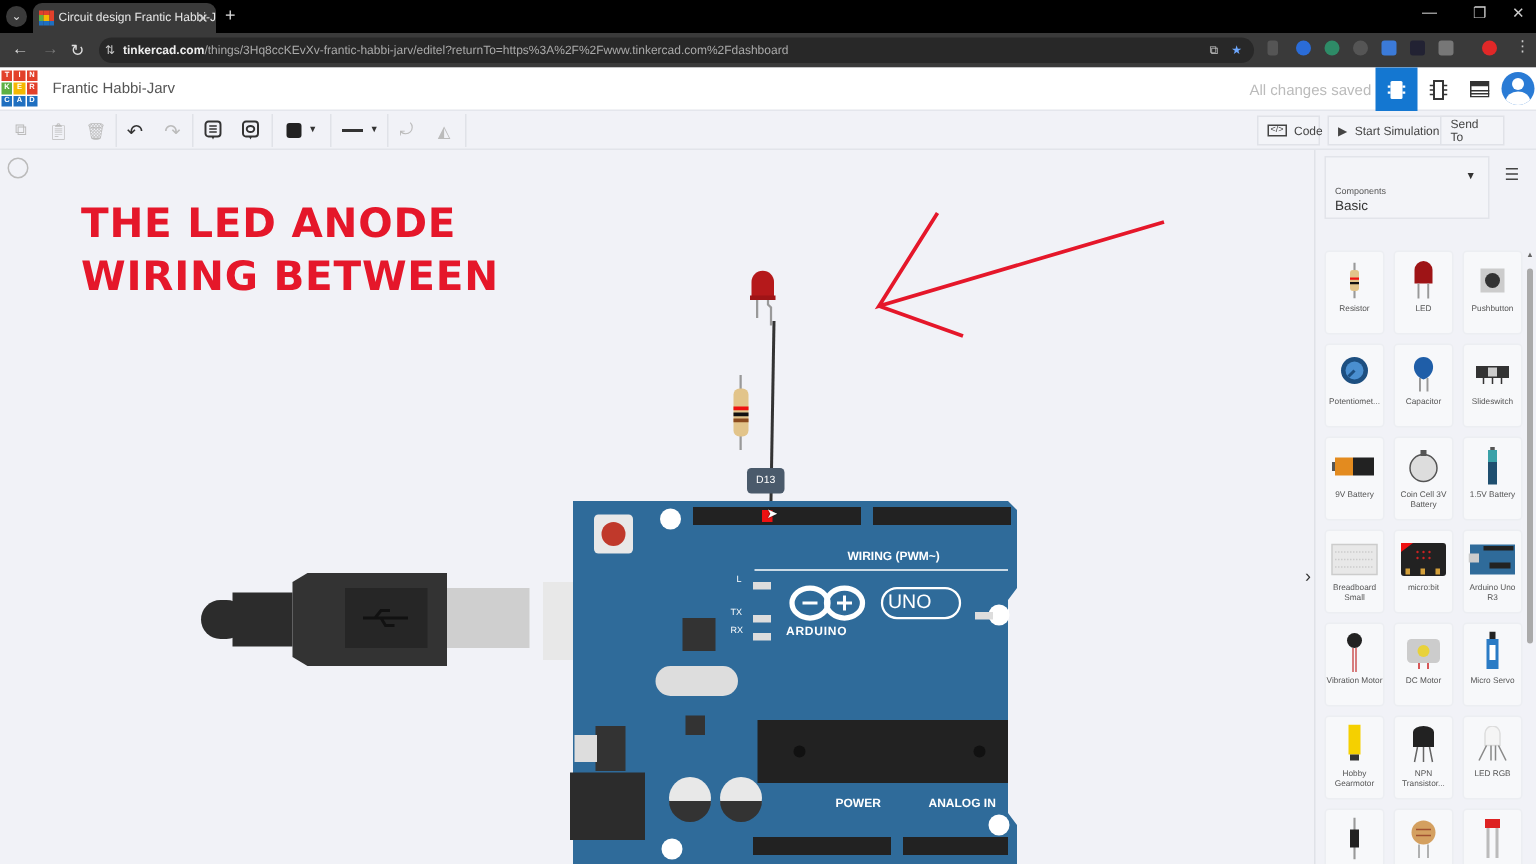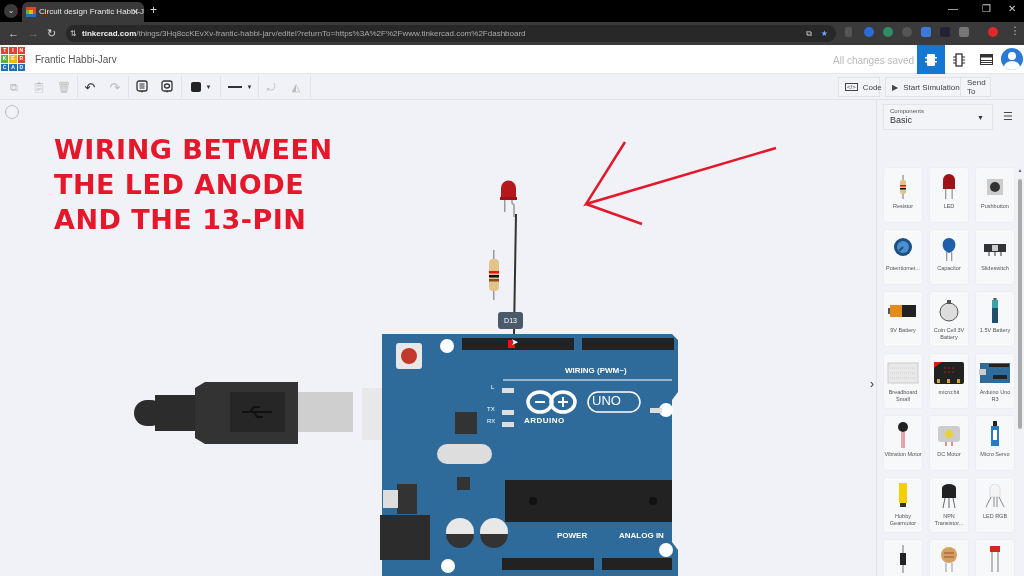--- a/index.html
+++ b/index.html
@@ -31,21 +31,21 @@
 .avatar:after{content:"";position:absolute;left:3px;top:13px;width:16px;height:12px;border-radius:50%;background:#fff}
 .toolbar{position:absolute;left:0;top:29px;width:1024px;height:26px;background:#f1f2f7;border-bottom:1px solid #e2e4ea}
 .tb{position:absolute;top:4px;height:18px;display:flex;align-items:center;justify-content:center;font-size:11px;color:#bbb}
 .tb.dark{color:#333}
 .tbsep{position:absolute;top:2px;width:1px;height:22px;background:#e0e2e8}
 .rbtn{position:absolute;top:3px;height:20px;border:1px solid #e0e2e8;background:#f3f4f8;font-size:8px;color:#444;display:flex;align-items:center;padding:0 6px;gap:5px}
 .canvas{position:absolute;left:0;top:55px;width:876px;height:476px;background:#f1f2f7;overflow:hidden}
 .fit-btn{position:absolute;left:5px;top:5px;width:14px;height:14px;border-radius:50%;border:1px solid #bbb}
 .annot{position:absolute;left:54px;top:32px;font-family:"DejaVu Sans",sans-serif;font-weight:bold;color:#e5172a;font-size:27px;line-height:35px;letter-spacing:0.5px}
 .sidebar{position:absolute;left:876px;top:55px;width:148px;height:476px;background:#f1f2f7;border-left:1px solid #e0e2e8}
-.comp-select{position:absolute;left:6px;top:4px;width:110px;height:26px;border:1px solid #e2e4ea;background:#f3f4f8;padding:3px 6px}
+.comp-select{position:absolute;left:6px;top:4px;width:110px;height:26px;border:1px solid #e2e4ea;background:#f3f4f8;padding:20px 6px}
 .comp-select .lbl{font-size:6px;color:#555}
 .comp-select .val{font-size:9px;color:#333;margin-top:1px}
 .comp-select .caret{position:absolute;right:8px;top:9px;font-size:7px;color:#333}
 .listview{position:absolute;left:126px;top:10px;font-size:11px;color:#444}
 .search{position:absolute;left:6px;top:39px;width:134px;height:20px;background:#fff;border:1px solid #e4e6ec;font-size:8px;color:#888;padding:5px 5px}
 .search .mag{position:absolute;right:5px;top:2px;font-size:10px;color:#aaa}
 .grid{position:absolute;left:6px;top:67px;width:134px;display:grid;grid-template-columns:repeat(3,40px);column-gap:6px;row-gap:6px}
 .card{height:56px;background:#f7f8fa;border:1px solid #eceef2;border-radius:3px;position:relative}
 .card .ic{position:absolute;left:0;right:0;top:4px;height:30px;display:flex;align-items:center;justify-content:center}
 .card .nm{position:absolute;left:0;right:0;top:35px;text-align:center;font-size:5.5px;color:#555;line-height:7px}
@@ -177,31 +177,30 @@
     <div class="tbsep" style="left:310px"></div>
 
     <div class="rbtn" style="left:838px;width:42px">
       <span style="border:1px solid #444;font-size:6px;padding:0 1px">&lt;/&gt;</span>
       <span>Code</span>
     </div>
     <div class="rbtn" style="left:885px;width:84px">
       <span>▶</span>
       <span>Start Simulation</span>
     </div>
-    <div class="rbtn" style="left:960px;width:31px">
+    <div class="rbtn" style="left:960px;width:43px">
       <span>Send To</span>
     </div>
   </div>
 
   <div class="canvas">
     <div class="fit-btn"></div>
     <div class="annot">
+      <div>THE LED ANODE</div>
       <div>WIRING BETWEEN</div>
-      <div>THE LED ANODE</div>
-      <div>AND THE 13-PIN</div>
     </div>
 
     <svg style="position:absolute;left:580px;top:40px" width="205" height="110">
       <path d="M45 2 L6 64 L196 8" fill="none" stroke="#e5172a" stroke-width="2.5"></path>
       <path d="M6 64 L62 84" fill="none" stroke="#e5172a" stroke-width="2.5"></path>
     </svg>
 
     <svg style="position:absolute;left:498px;top:80px" width="25" height="40">
       <path d="M3 18 V8 a7.5 7.5 0 0 1 15 0 V18 z" fill="#b5191b"></path>
       <rect x="2" y="17" width="17" height="3" fill="#9e1416"></rect>

